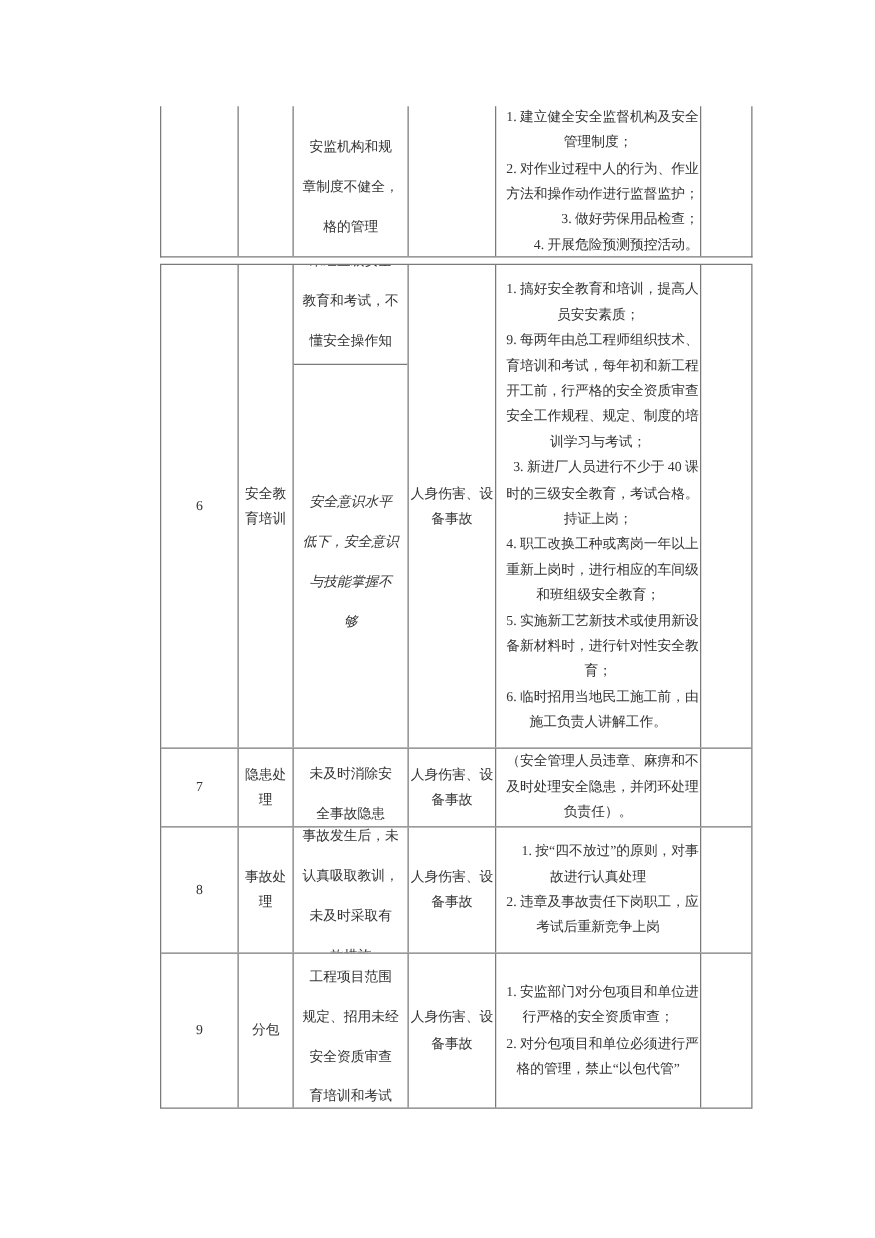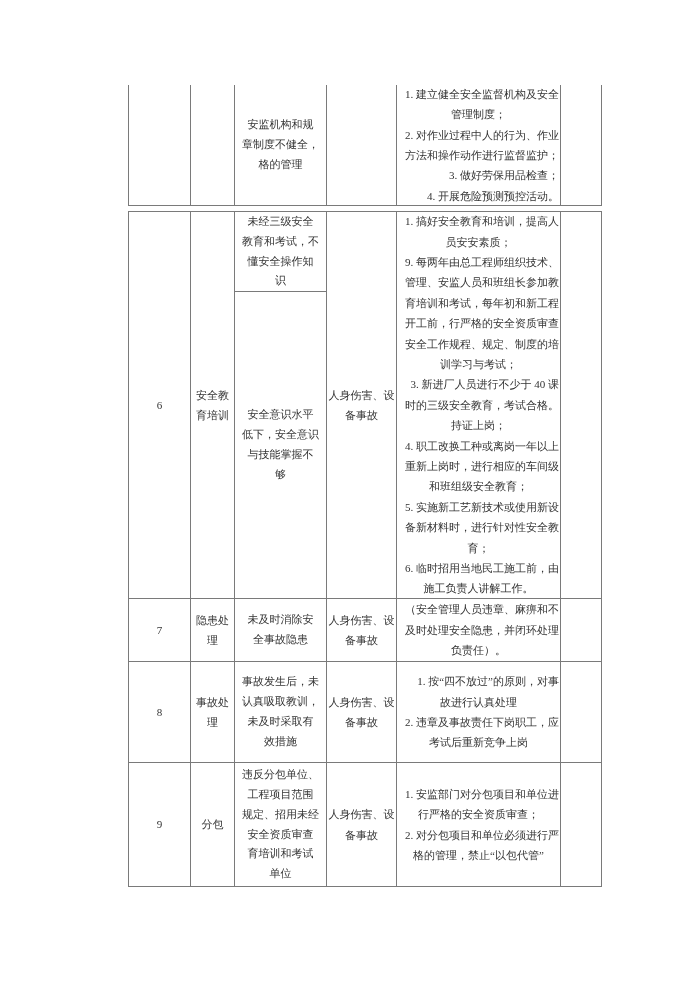--- a/index.html
+++ b/index.html
@@ -37,26 +37,26 @@
   .col2{width:44px;}
   .col3{width:92px;padding:0;}
   .col4{width:70px;}
   .col5{width:164px;}
   .col6{flex:1;}
   .ln{
     font-size:11px;line-height:20.4px;
     text-align:center;white-space:nowrap;
     flex:0 0 auto;
   }
-  .col3 .ln{line-height:19.8px;}
+  .col3 .ln{line-height:19.8px;margin-top:12px;}
   .ln-l{text-align:right;padding-left:5px;padding-right:1px;}
   .ln-c{text-align:center;}
   .sec{display:flex;flex-direction:column;justify-content:center;overflow:hidden;min-height:0;}
   .split .sec1{flex:0 0 79px;border-bottom:1px solid var(--bd,#7a7a7a);}
-  .split .sec2{flex:1;}
+  .split .sec2{flex:1;font-style:italic;}
 </style>
 </head>
 <body>
 
 <div class="page">
   <div class="tblock" id="block0">
       <div class="row ra">
         <div class="cell col1"></div>
         <div class="cell col2"></div>
         <div class="cell col3">
@@ -102,21 +102,20 @@
           </div>
         </div>
         <div class="cell col4">
           <div class="ln ln-c">人身伤害、设</div>
           <div class="ln ln-c">备事故</div>
         </div>
         <div class="cell col5">
           <div class="ln ln-l">1. 搞好安全教育和培训，提高人</div>
           <div class="ln ln-c">员安安素质；</div>
           <div class="ln ln-l">9. 每两年由总工程师组织技术、</div>
-          <div class="ln ln-l">管理、安监人员和班组长参加教</div>
           <div class="ln ln-l">育培训和考试，每年初和新工程</div>
           <div class="ln ln-l">开工前，行严格的安全资质审查</div>
           <div class="ln ln-l">安全工作规程、规定、制度的培</div>
           <div class="ln ln-c">训学习与考试；</div>
           <div class="ln ln-l">3. 新进厂人员进行不少于 40 课</div>
           <div class="ln ln-l">时的三级安全教育，考试合格。</div>
           <div class="ln ln-c">持证上岗；</div>
           <div class="ln ln-l">4. 职工改换工种或离岗一年以上</div>
           <div class="ln ln-l">重新上岗时，进行相应的车间级</div>
           <div class="ln ln-c">和班组级安全教育；</div>

